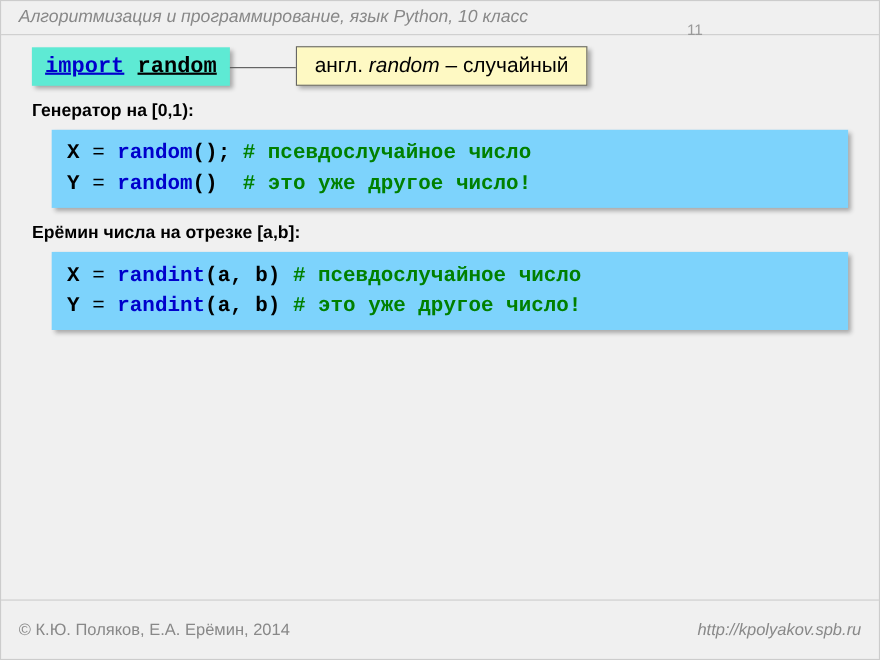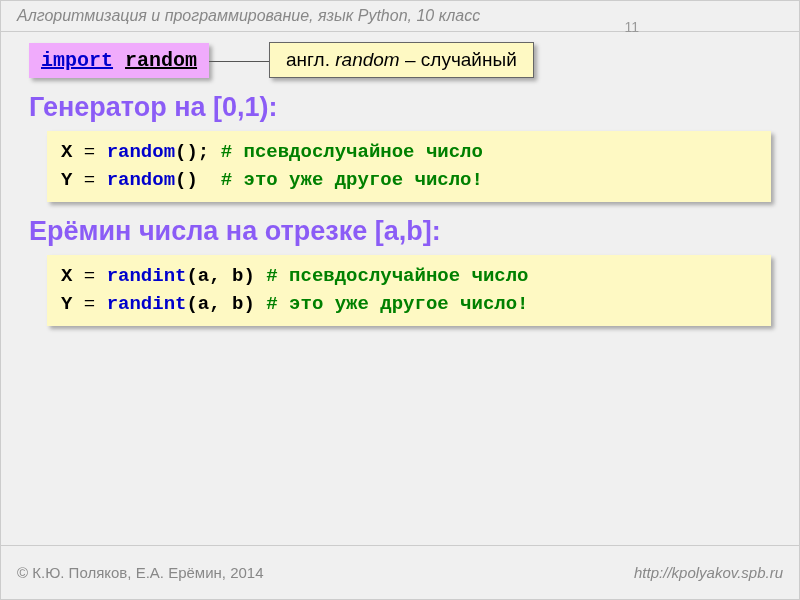--- a/index.html
+++ b/index.html
@@ -41,21 +41,21 @@
     margin-bottom: 10px;
   }
   .row1 {
     display: flex;
     align-items: center;
     gap: 0;
     margin-bottom: 14px;
     position: relative;
   }
   .code-box {
-    background: #f0abfc;
+    background: #5eead4;
     padding: 6px 12px;
     font-family: "Courier New", monospace;
     font-size: 20px;
     box-shadow: 3px 3px 4px rgba(0,0,0,0.3);
     display: inline-block;
   }
   .code-box .kw { color: #0000cc; font-weight: bold; text-decoration: underline; }
   .code-box .mod { color: #000; font-weight: bold; text-decoration: underline; }
   .callout-line {
     width: 60px;
@@ -65,27 +65,27 @@
   }
   .callout {
     background: #fef9c3;
     border: 1px solid #666;
     padding: 6px 16px;
     font-size: 19px;
     box-shadow: 3px 3px 4px rgba(0,0,0,0.3);
   }
   .callout .it { font-style: italic; }
   .section-head {
-    color: #8b5cf6;
-    font-size: 27px;
+    color: #000000;
+    font-size: 16px;
     font-weight: bold;
     margin: 6px 0 8px 0;
   }
   .code-block {
-    background: #fef9c3;
+    background: #7dd3fc;
     padding: 8px 14px;
     font-family: "Courier New", monospace;
     font-size: 19px;
     line-height: 1.45;
     box-shadow: 3px 3px 4px rgba(0,0,0,0.3);
     margin: 0 0 14px 18px;
     white-space: pre;
   }
   .code-block .var { color: #000; font-weight: bold; }
   .code-block .fn  { color: #0000cc; font-weight: bold; }

